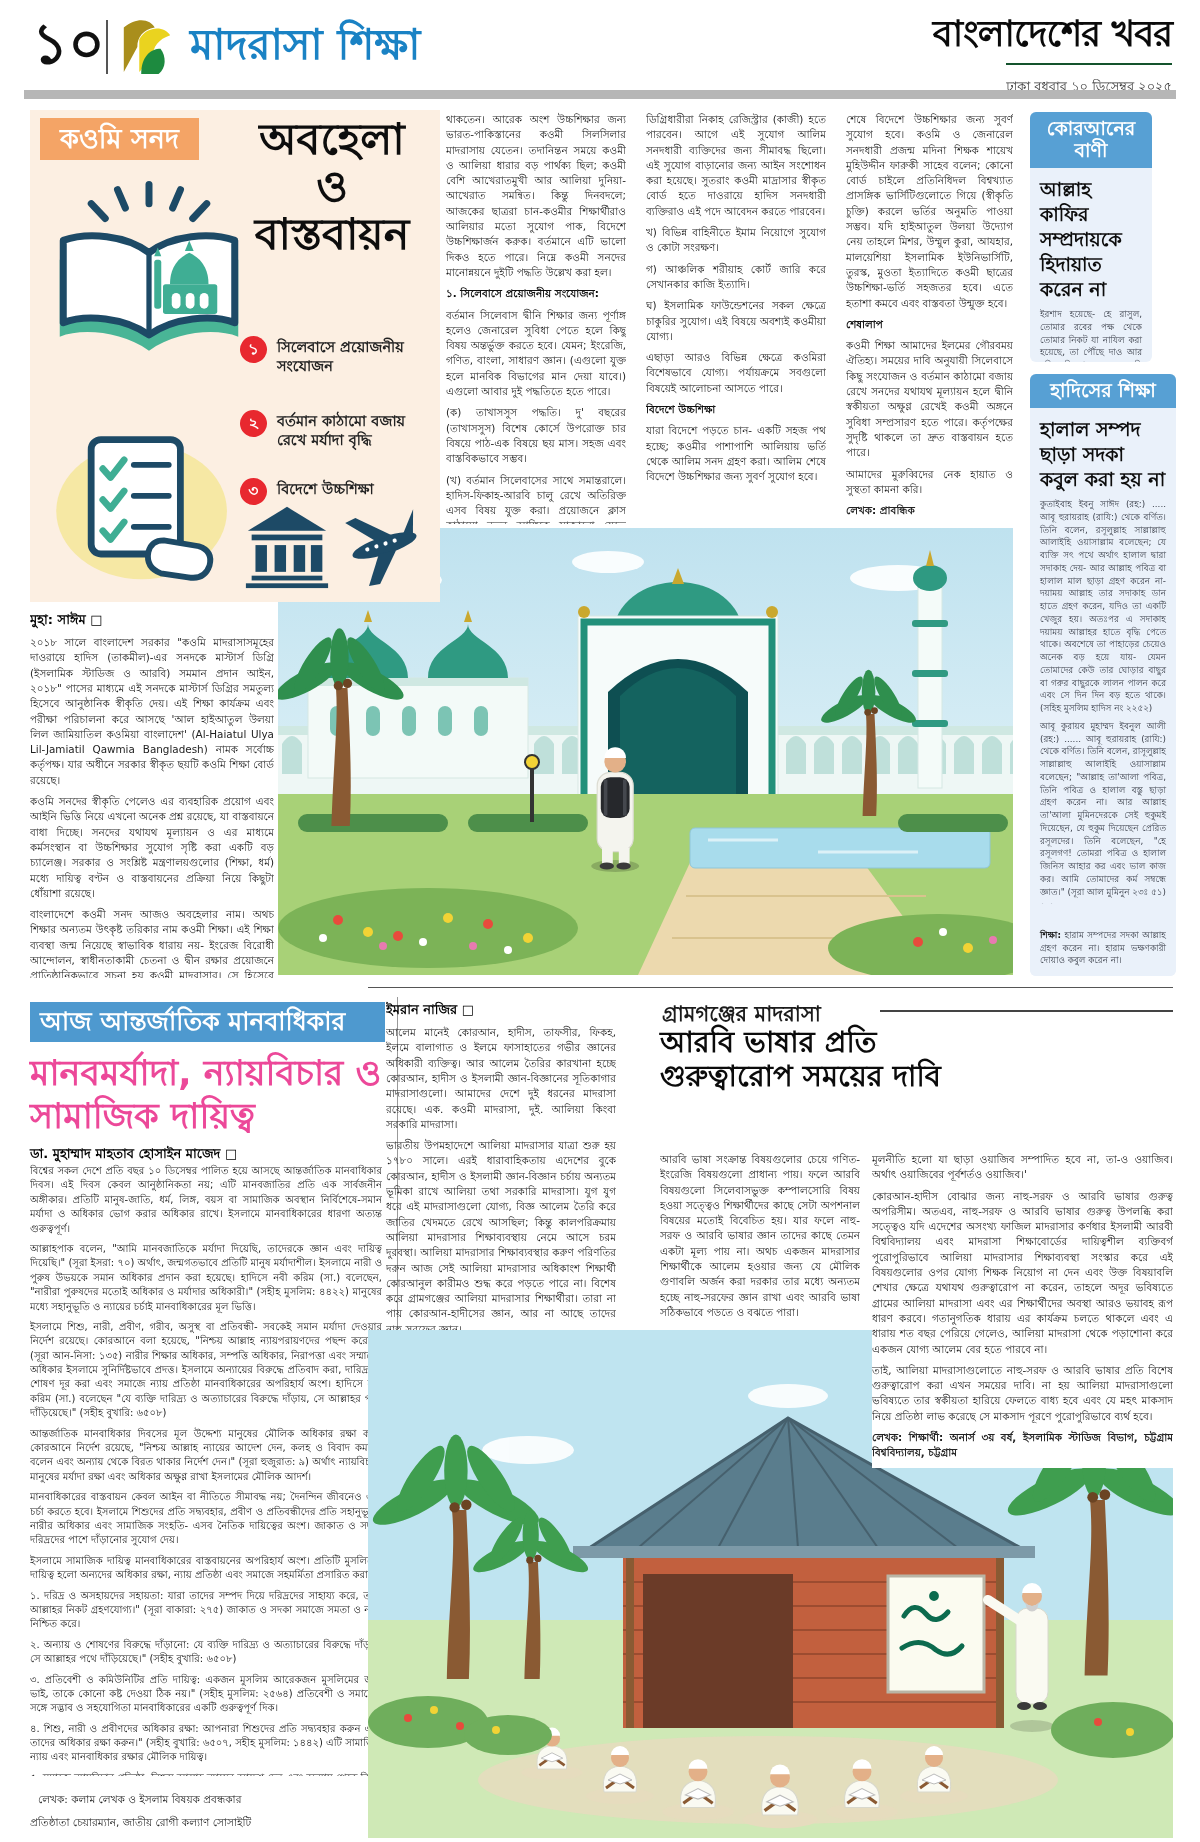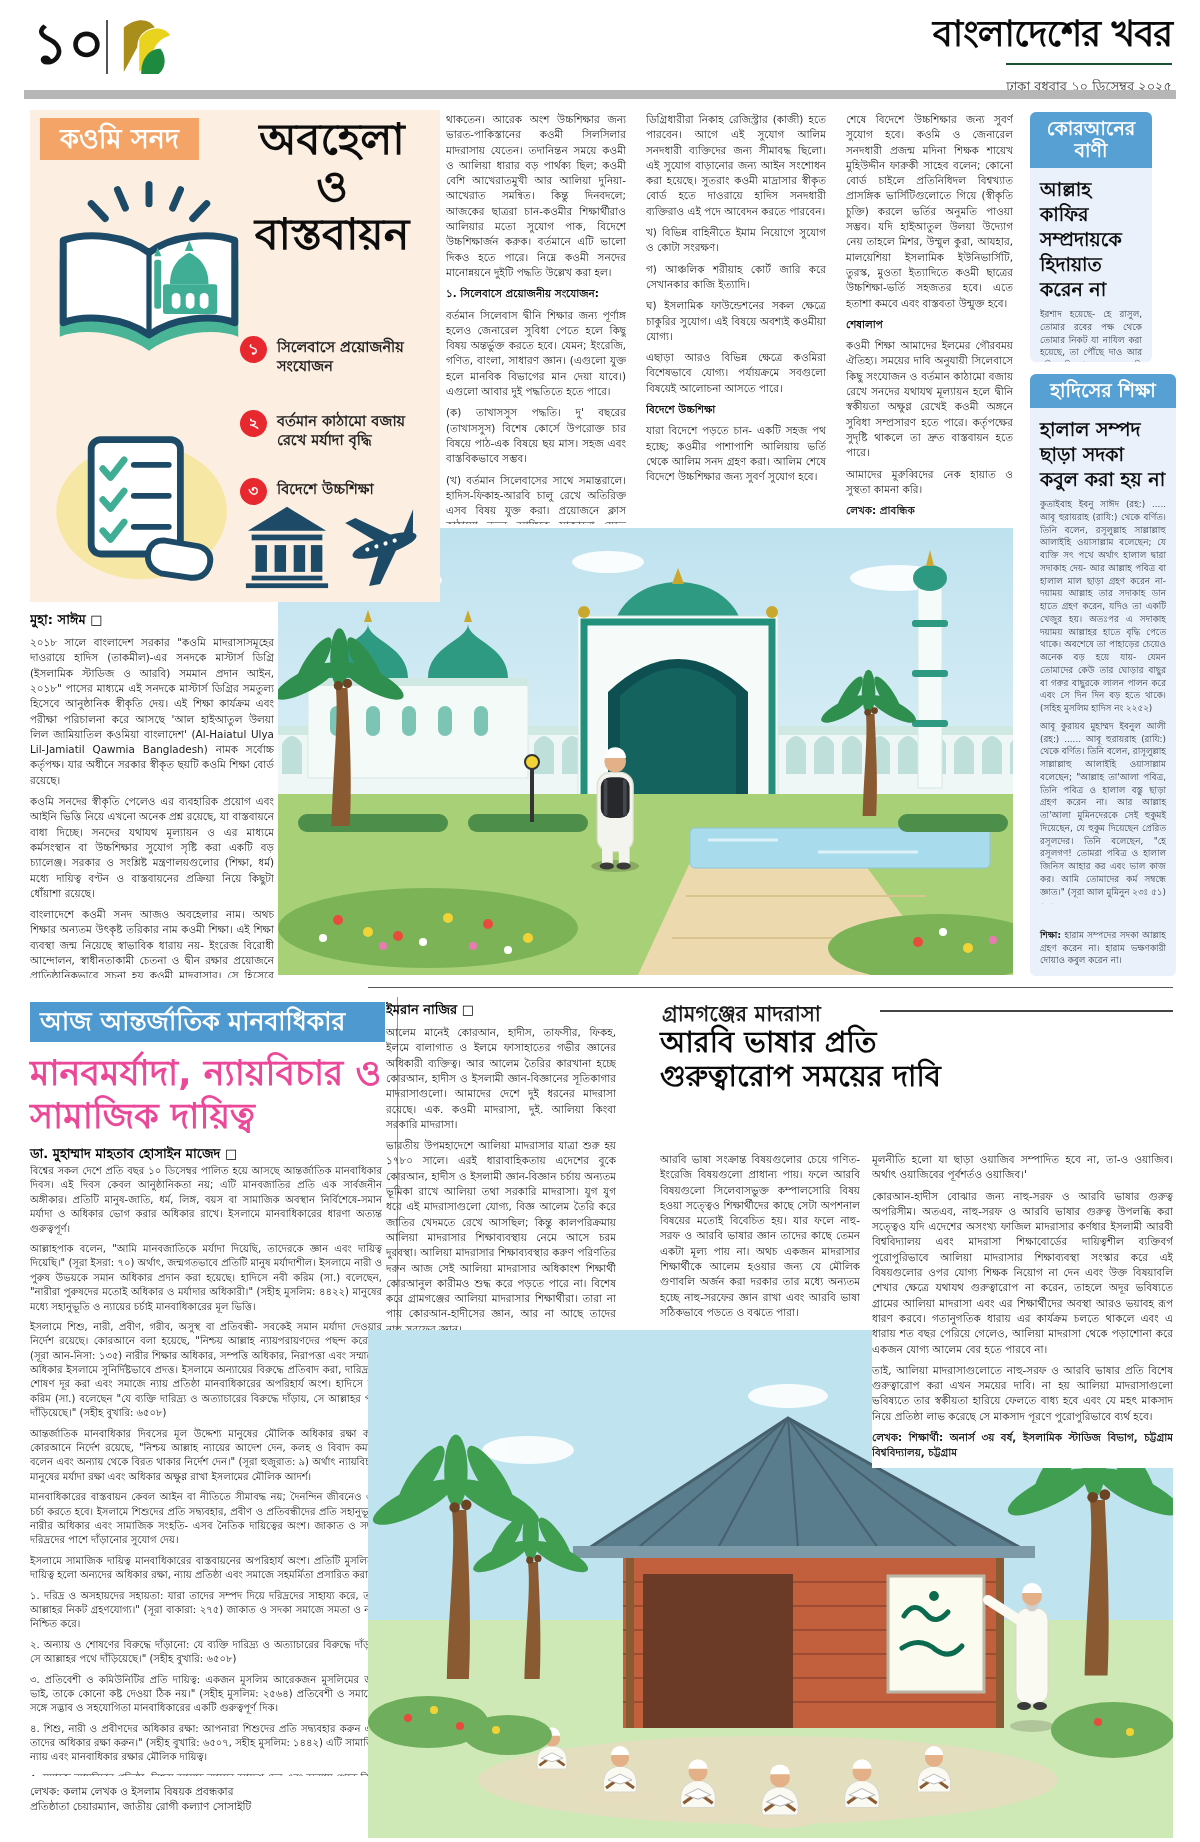--- a/index.html
+++ b/index.html
@@ -64,20 +64,21 @@
     <span class="pagenum">১০</span>
   </div>
   <div class="abs hdr-divider" style="left:106px;top:20px;height:54px;"></div>
 
   <svg class="abs" style="left:118px;top:12px;" width="58" height="66" viewBox="0 0 60 64">
     <path d="M6 60 V14 C20 2 34 6 38 14 C26 16 20 24 20 34 Z" fill="#a98e1c"></path>
     <path d="M22 60 V26 C30 12 48 12 54 22 C42 26 36 34 36 44 Z" fill="#ead31f"></path>
     <path d="M24 62 C24 44 34 36 44 36 C50 44 50 56 42 62 Z" fill="#1d8a3f"></path>
   </svg>
 
+  <div class="abs section-title" style="left:190px;top:24px;">মাদরাসা শিক্ষা</div>
 
   <div class="abs masthead-wrap" style="right:28px;top:14px;width:330px;">
     <div class="masthead">বাংলাদেশের খবর</div>
     <span class="dateline">ঢাকা বুধবার ১০ ডিসেম্বর ২০২৫</span>
   </div>
 
   <div class="abs graybar" style="left:24px;top:90px;width:1152px;height:9px;"></div>
 
   <div class="abs panel" style="left:30px;top:110px;width:402px;height:492px;z-index:2;">
     <div class="abs" style="left:10px;top:8px;">
@@ -375,21 +376,21 @@
     <p>মানবাধিকারের বাস্তবায়ন কেবল আইন বা নীতিতে সীমাবদ্ধ নয়; দৈনন্দিন জীবনেও এটি চর্চা করতে হবে। ইসলামে শিশুদের প্রতি সদ্ব্যবহার, প্রবীণ ও প্রতিবন্ধীদের প্রতি সহানুভূতি, নারীর অধিকার এবং সামাজিক সংহতি- এসব নৈতিক দায়িত্বের অংশ। জাকাত ও সদকা দরিদ্রদের পাশে দাঁড়ানোর সুযোগ দেয়।</p>
     <p>ইসলামে সামাজিক দায়িত্ব মানবাধিকারের বাস্তবায়নের অপরিহার্য অংশ। প্রতিটি মুসলিমের দায়িত্ব হলো অন্যদের অধিকার রক্ষা, ন্যায় প্রতিষ্ঠা এবং সমাজে সহমর্মিতা প্রসারিত করা।</p>
     <p>১. দরিদ্র ও অসহায়দের সহায়তা: যারা তাদের সম্পদ দিয়ে দরিদ্রদের সাহায্য করে, তারা আল্লাহর নিকট গ্রহণযোগ্য।" (সূরা বাকারা: ২৭৫) জাকাত ও সদকা সমাজে সমতা ও ন্যায় নিশ্চিত করে।</p>
     <p>২. অন্যায় ও শোষণের বিরুদ্ধে দাঁড়ানো: যে ব্যক্তি দারিদ্র্য ও অত্যাচারের বিরুদ্ধে দাঁড়ায়, সে আল্লাহর পথে দাঁড়িয়েছে।" (সহীহ বুখারি: ৬৫০৮)</p>
     <p>৩. প্রতিবেশী ও কমিউনিটির প্রতি দায়িত্ব: একজন মুসলিম আরেকজন মুসলিমের জন্য ভাই, তাকে কোনো কষ্ট দেওয়া ঠিক নয়।" (সহীহ মুসলিম: ২৫৬৪) প্রতিবেশী ও সমাজের সঙ্গে সদ্ভাব ও সহযোগিতা মানবাধিকারের একটি গুরুত্বপূর্ণ দিক।</p>
     <p>৪. শিশু, নারী ও প্রবীণদের অধিকার রক্ষা: আপনারা শিশুদের প্রতি সদ্ব্যবহার করুন এবং তাদের অধিকার রক্ষা করুন।" (সহীহ বুখারি: ৬৫০৭, সহীহ মুসলিম: ১৪৪২) এটি সামাজিক ন্যায় এবং মানবাধিকার রক্ষার মৌলিক দায়িত্ব।</p>
     <p>৫. সমাজে ন্যায়বিচার প্রতিষ্ঠা: নিশ্চয় আল্লাহ ন্যায়ের আদেশ দেন এবং অন্যায় থেকে বিরত থাকার নির্দেশ দেন।" (সূরা হুজুরাত: ৯)</p>
 
   </div>
   <div class="col" style="left:30px;top:1784px;width:352px;height:44px;font-size:10.5px;">
-    <p style="margin:0;">লেখক: কলাম লেখক ও ইসলাম বিষয়ক প্রবন্ধকার</p>
+    <p style="margin:8px;">লেখক: কলাম লেখক ও ইসলাম বিষয়ক প্রবন্ধকার</p>
     <p style="margin:0;">প্রতিষ্ঠাতা চেয়ারম্যান, জাতীয় রোগী কল্যাণ সোসাইটি</p>
   </div>
 
   <div class="col" style="left:386px;top:1000px;width:230px;height:330px;">
     <p class="byline">ইমরান নাজির □</p>
     <p>আলেম মানেই কোরআন, হাদীস, তাফসীর, ফিকহ, ইলমে বালাগাত ও ইলমে ফাসাহাতের গভীর জ্ঞানের অধিকারী ব্যক্তিত্ব। আর আলেম তৈরির কারখানা হচ্ছে কোরআন, হাদীস ও ইসলামী জ্ঞান-বিজ্ঞানের সূতিকাগার মাদরাসাগুলো। আমাদের দেশে দুই ধরনের মাদরাসা রয়েছে। এক. কওমী মাদরাসা, দুই. আলিয়া কিংবা সরকারি মাদরাসা।</p>
     <p>ভারতীয় উপমহাদেশে আলিয়া মাদরাসার যাত্রা শুরু হয় ১৭৮০ সালে। এরই ধারাবাহিকতায় এদেশের বুকে কোরআন, হাদীস ও ইসলামী জ্ঞান-বিজ্ঞান চর্চায় অন্যতম ভূমিকা রাখে আলিয়া তথা সরকারি মাদরাসা। যুগ যুগ ধরে এই মাদরাসাগুলো যোগ্য, বিজ্ঞ আলেম তৈরি করে জাতির খেদমতে রেখে আসছিল; কিন্তু কালপরিক্রমায় আলিয়া মাদরাসার শিক্ষাব্যবস্থায় নেমে আসে চরম দুরবস্থা। আলিয়া মাদরাসার শিক্ষাব্যবস্থার করুণ পরিণতির দরুন আজ সেই আলিয়া মাদরাসার অধিকাংশ শিক্ষার্থী কোরআনুল কারীমও শুদ্ধ করে পড়তে পারে না। বিশেষ করে গ্রামগঞ্জের আলিয়া মাদরাসার শিক্ষার্থীরা। তারা না পায় কোরআন-হাদীসের জ্ঞান, আর না আছে তাদের নাহু-সরফের জ্ঞান।</p>
 
   </div>
 

